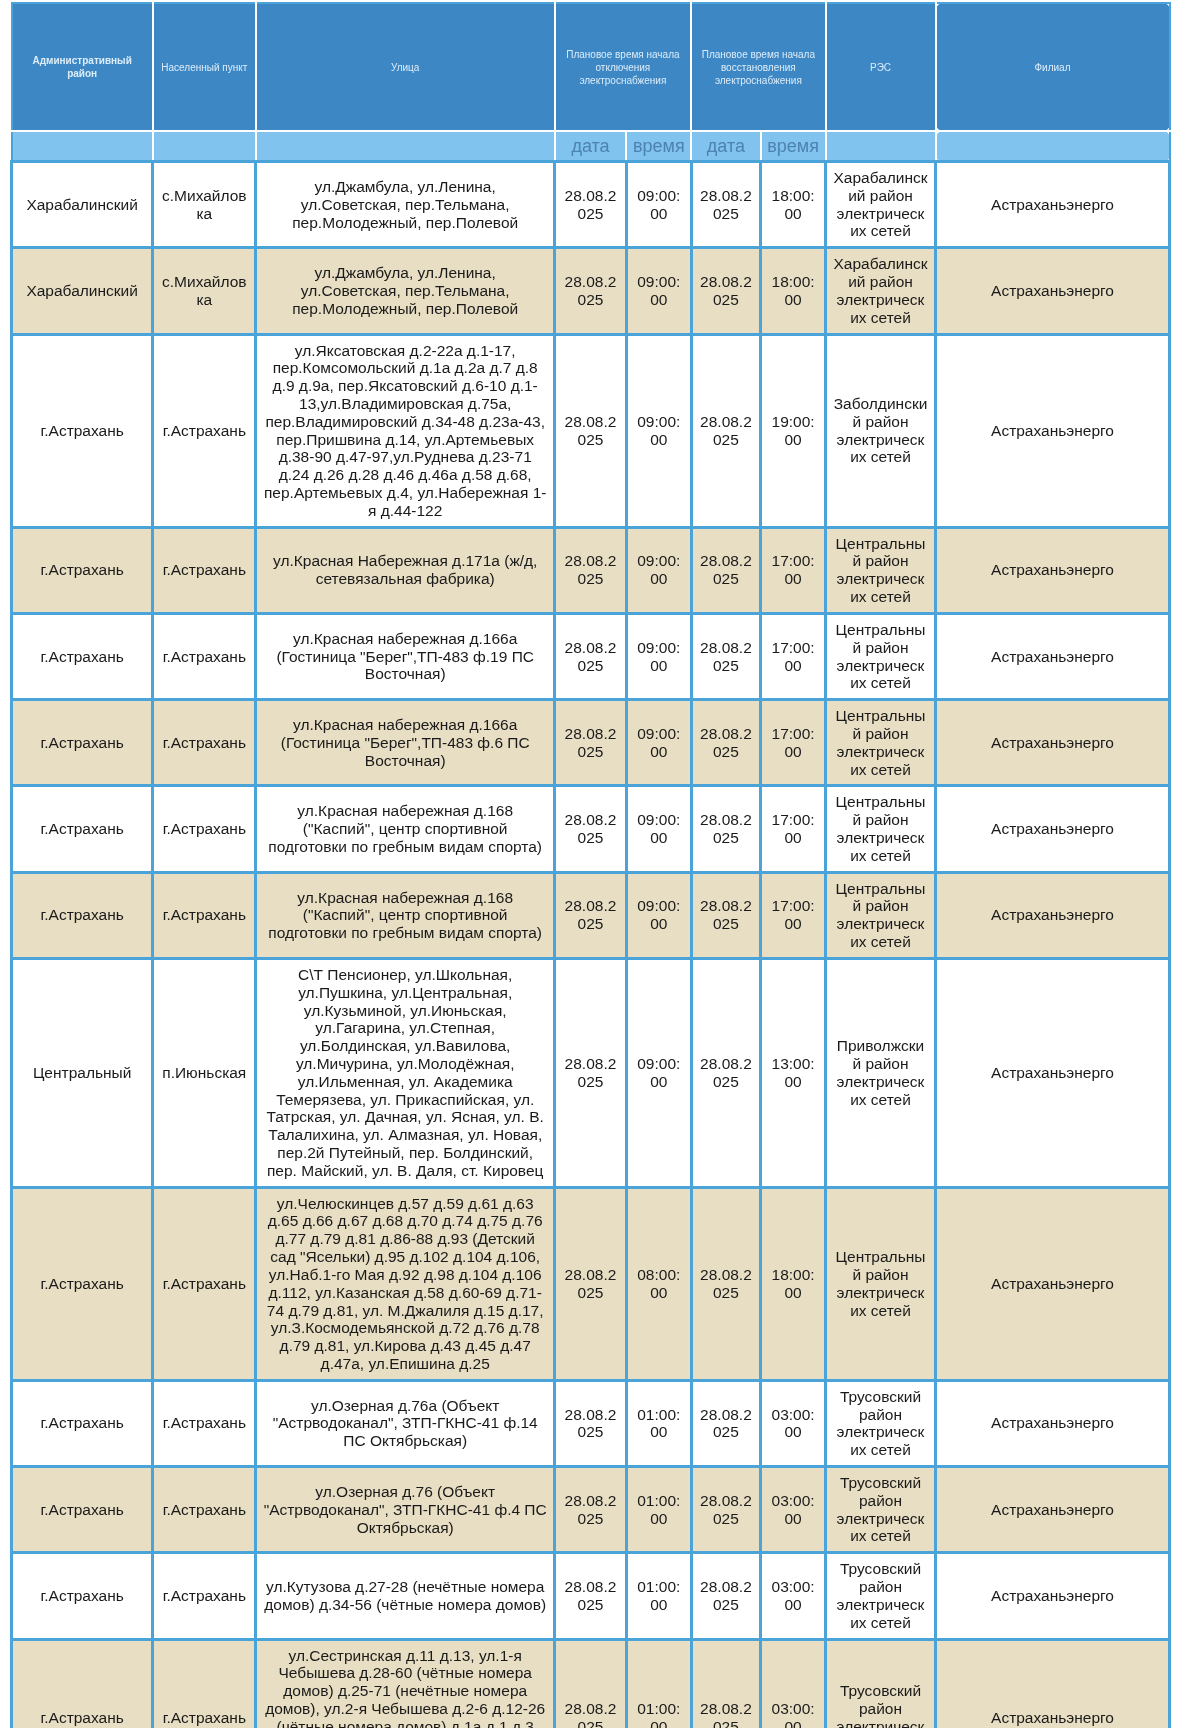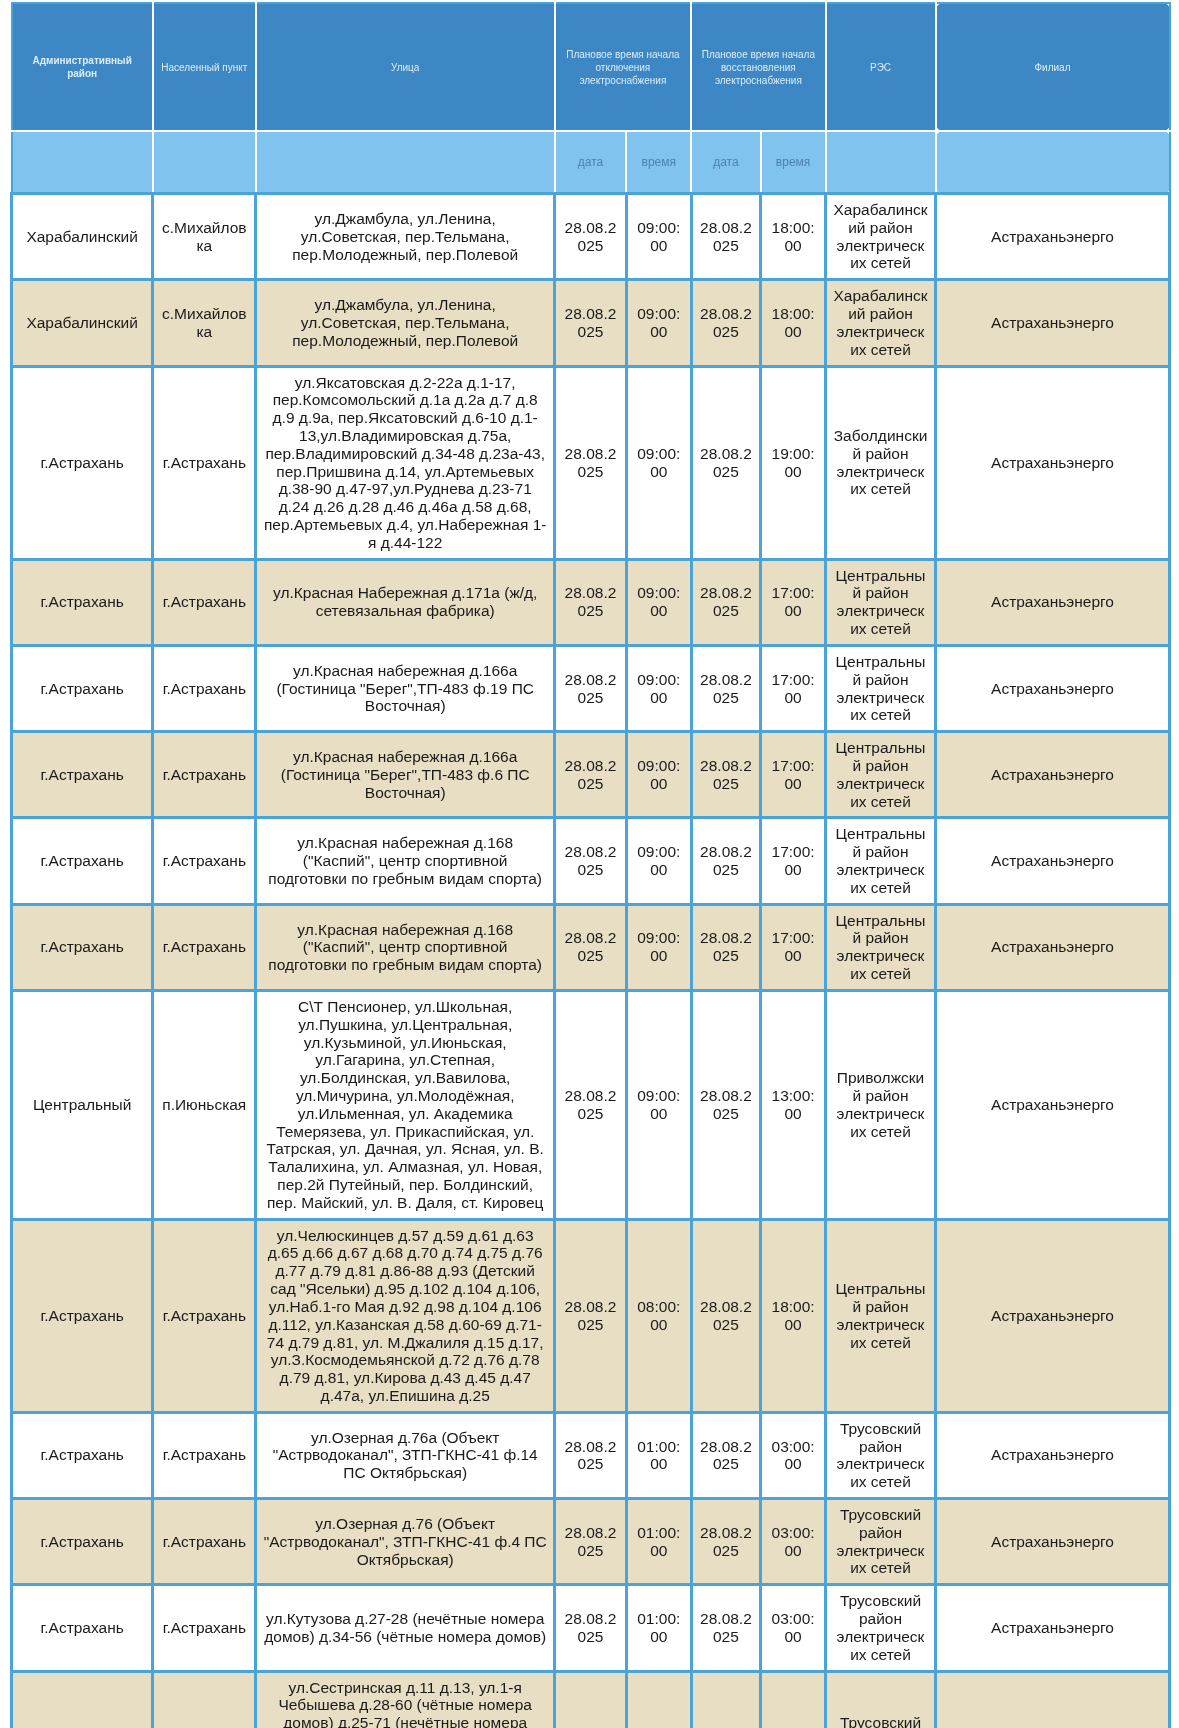--- a/index.html
+++ b/index.html
@@ -42,23 +42,23 @@
     color:var(--header-text);
     font-size:10px;
     line-height:1.3;
     height:84px;
     padding:21px 6px;
     border-top-color:var(--border);
   }
   thead tr.head-light th{
     background:var(--subheader-bg);
     color:var(--subheader-text);
-    font-size:12px;
+    font-size:18px;
     height:24px;
-    padding:18px 4px;
+    padding:2px 4px;
     border-bottom:3px solid var(--border);
     text-align:center;
   }
   thead th:first-child{border-left-color:var(--border);font-weight:bold;}
   thead th:last-child{border-right-color:var(--border);border-radius:7px;}
   tbody td{
     background:#ffffff;
     font-size:15.5px;
     line-height:1.15;
     padding:6px 6px;

